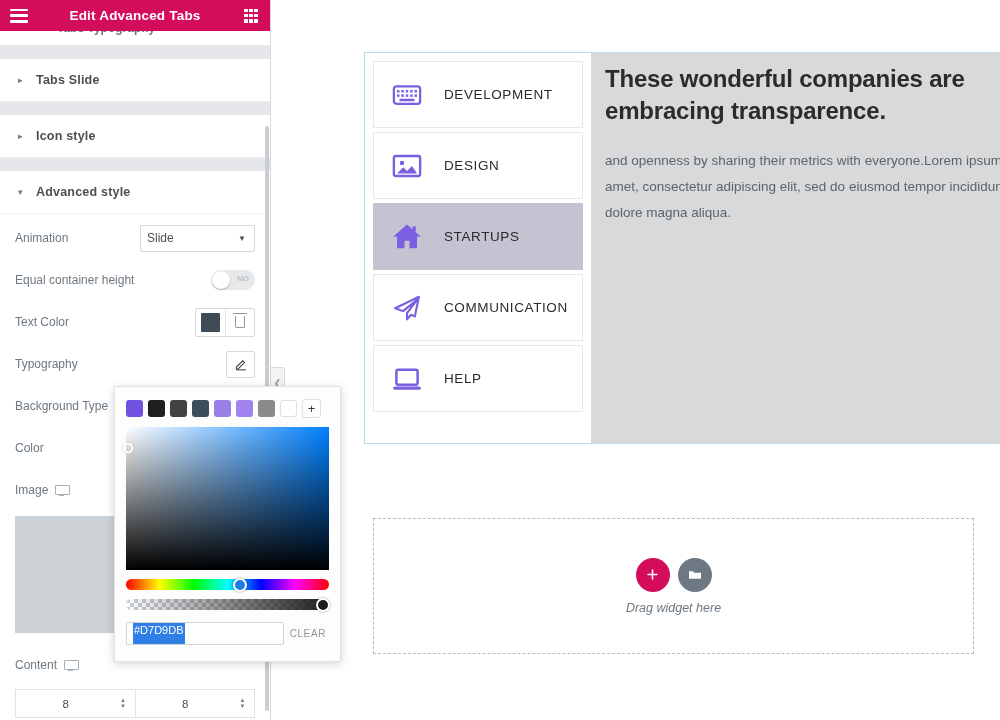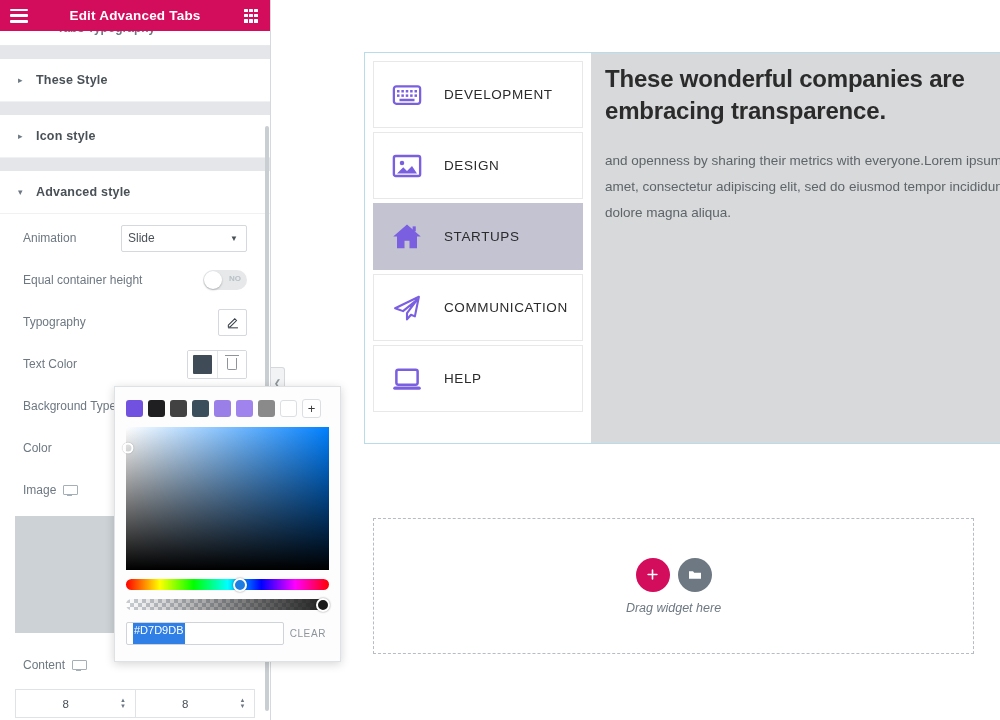--- a/index.html
+++ b/index.html
@@ -61,37 +61,37 @@
   }
   .section-head .caret {
     width: 10px; color: #6d7882; font-size: 9px; margin-right: 8px; line-height: 1;
   }
   .section-head .stitle {
     font-size: 12.5px; color: #495157; font-weight: bold; letter-spacing: .2px;
   }
 
   .ctrl-row {
     display: flex; align-items: center; min-height: 36px;
-    padding: 0 23px; margin-top: 6px;
+    padding: 0 15px; margin-top: 6px;
   }
   .ctrl-label {
     font-size: 12px; color: #6d7882; flex: 1; display: flex; align-items: center; gap: 7px;
   }
   .mon-icon { display: inline-block; width: 13px; height: 11px; position: relative; }
   .mon-icon::before {
     content: ""; position: absolute; left: 0; top: 0; width: 13px; height: 8px;
     border: 1.3px solid #a4afb7; border-radius: 1px;
   }
   .mon-icon::after {
     content: ""; position: absolute; left: 4px; bottom: 0; width: 5px; height: 1.6px;
     background: #a4afb7;
   }
 
   select.sel {
-    width: 126px; height: 27px; font-size: 12px; color: #495157;
+    width: 115px; height: 27px; font-size: 12px; color: #495157;
     border: 1px solid #d5d8dc; border-radius: 2px; background: #fff;
     padding: 0 6px; font-family: "Liberation Sans", sans-serif;
     -webkit-appearance: none; appearance: none;
   }
   .sel-wrap { position: relative; }
   .sel-wrap .chev {
     position: absolute; right: 9px; top: 50%; transform: translateY(-50%);
     pointer-events: none; font-size: 8px; color: #495157;
   }
 
@@ -286,21 +286,21 @@
 
     <div class="panel-body">
 
       <div class="cutoff-row">
         <div class="ghost">Tabs Typography</div>
       </div>
 
       <div class="sec-gap"></div>
       <div class="section-head">
         <span class="caret">▸</span>
-        <span class="stitle">These Style</span>
+        <span class="stitle">Tabs Slide</span>
       </div>
 
       <div class="sec-gap"></div>
       <div class="section-head">
         <span class="caret">▸</span>
         <span class="stitle">Icon style</span>
       </div>
 
       <div class="sec-gap"></div>
       <div class="section-head">
@@ -316,42 +316,42 @@
           </select>
           <span class="chev">▼</span>
         </span>
       </div>
 
       <div class="ctrl-row">
         <span class="ctrl-label">Equal container height</span>
         <span class="toggle">
           <span class="knob"></span>
           <span class="tlabel">NO</span>
-        </span>
-      </div>
-
-      <div class="ctrl-row">
-        <span class="ctrl-label">Typography</span>
-        <span class="pencil-btn">
-          <svg width="14" height="14" viewBox="0 0 24 24">
-            <path d="M4 17.5L15 6.5l3 3L7 20.5H4z" fill="none" stroke="#3b4249" stroke-width="1.8"></path>
-            <path d="M3.5 22h17" stroke="#3b4249" stroke-width="1.8" fill="none"></path>
-          </svg>
         </span>
       </div>
 
       <div class="ctrl-row">
         <span class="ctrl-label">Text Color</span>
         <span class="btn-pair">
           <div>
             <span class="swatch-sq" id="sw-text" style="background: rgb(63, 75, 87);"></span>
           </div>
           <div>
             <span class="trash"></span>
           </div>
+        </span>
+      </div>
+
+      <div class="ctrl-row">
+        <span class="ctrl-label">Typography</span>
+        <span class="pencil-btn">
+          <svg width="14" height="14" viewBox="0 0 24 24">
+            <path d="M4 17.5L15 6.5l3 3L7 20.5H4z" fill="none" stroke="#3b4249" stroke-width="1.8"></path>
+            <path d="M3.5 22h17" stroke="#3b4249" stroke-width="1.8" fill="none"></path>
+          </svg>
         </span>
       </div>
 
       <div class="ctrl-row">
         <span class="ctrl-label">Background Type</span>
         <span class="btn-pair">
           <div class="bg-active">
             <svg width="15" height="15" viewBox="0 0 24 24">
               <path d="M18 3l3 3-9 9-3-3z" fill="#ffffff"></path>
               <path d="M9 12l3 3-2 4-4 1 1-4z" fill="#ffffff"></path>

